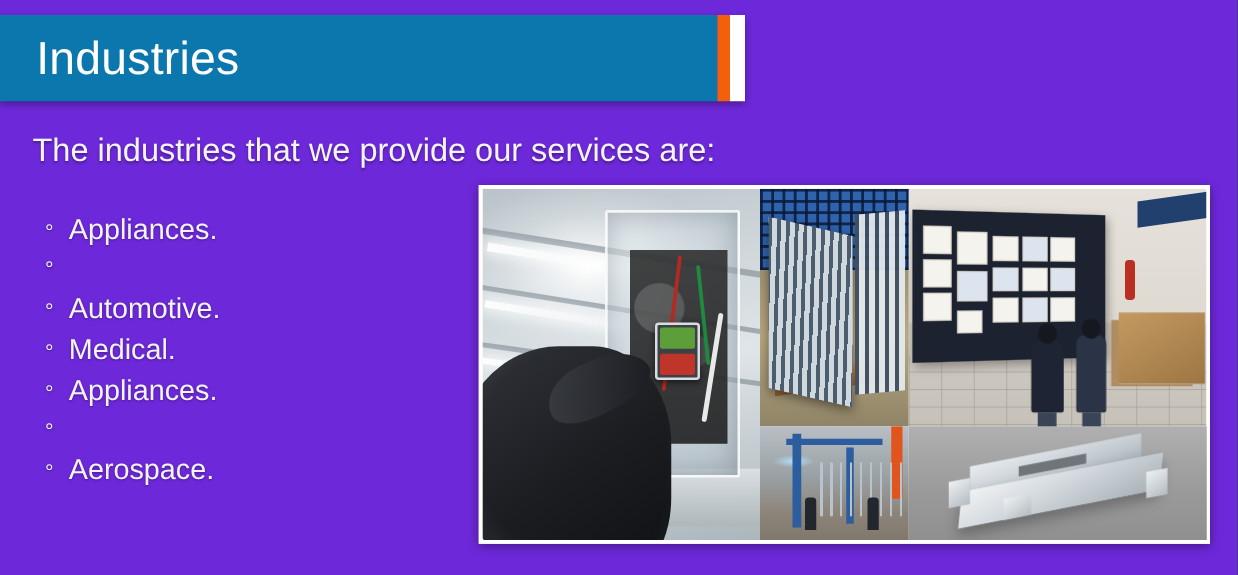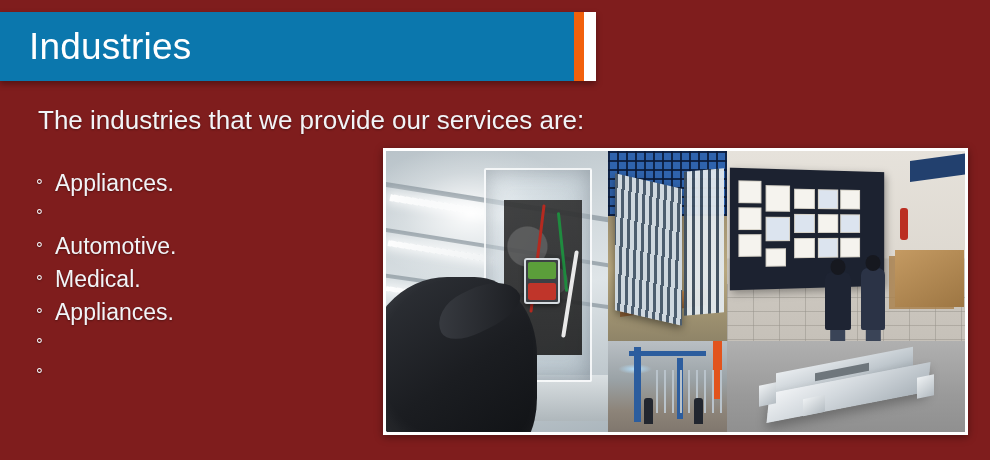--- a/index.html
+++ b/index.html
@@ -4,21 +4,21 @@
 <style>
   html, body {
     margin: 0;
     padding: 0;
     background: #2f4460;
   }
   .slide {
     position: relative;
     width: 990px;
     height: 460px;
-    background: #7f1d1d;
+    background: #6d28d9;
     overflow: hidden;
     font-family: "Liberation Sans", sans-serif;
   }
 
   
   .header-band {
     position: absolute;
     left: 0;
     top: 12px;
     width: 596px;
@@ -48,21 +48,21 @@
   }
   .header-accent-white {
     width: 12px;
     background: #ffffff;
     flex: 0 0 12px;
   }
 
   
   .subtitle {
     position: absolute;
-    left: 38px;
+    left: 26px;
     top: 105px;
     color: #f2f4f7;
     font-size: 26px;
     line-height: 1.2;
     white-space: nowrap;
     text-shadow: 0 1px 2px rgba(0,0,0,0.35);
   }
   .bullet-list {
     position: absolute;
     left: 36px;
@@ -460,20 +460,21 @@
     </li>
     <li class="bullet-item">
       <span class="bullet-marker">°</span>
       <span>Appliances.</span>
     </li>
     <li class="bullet-item">
       <span class="bullet-marker">°</span>
     </li>
     <li class="bullet-item">
       <span class="bullet-marker">°</span>
+      <span>Aerospace.</span>
     </li>
   </ul>
 
   <div class="collage">
 
     <div class="cell cell-hand">
       <div class="roof-beam" style="left:-6%;top:10%;width:120%;height:5px;transform:rotate(9deg);"></div>
       <div class="roof-beam" style="left:-6%;top:26%;width:120%;height:4px;transform:rotate(9deg);"></div>
       <div class="roof-beam" style="left:-6%;top:42%;width:120%;height:4px;transform:rotate(8deg);"></div>
       <div class="tube-light" style="left:2%;top:15%;width:52%;height:7px;transform:rotate(9deg);"></div>

